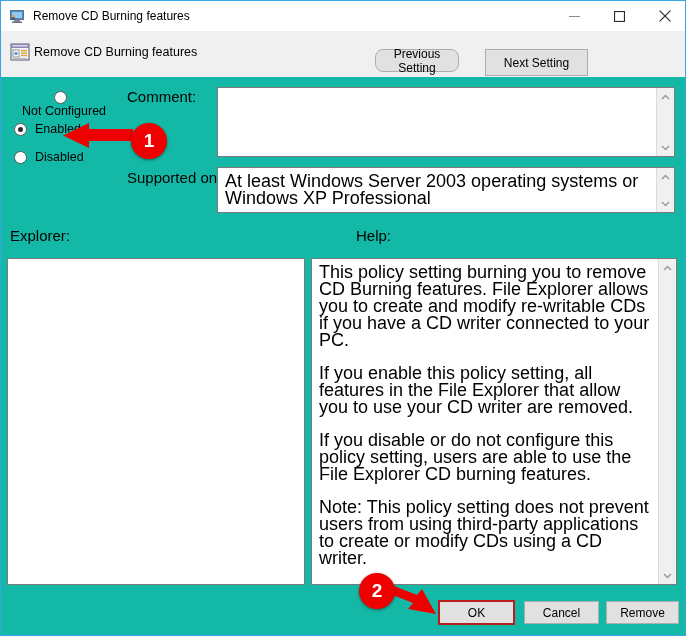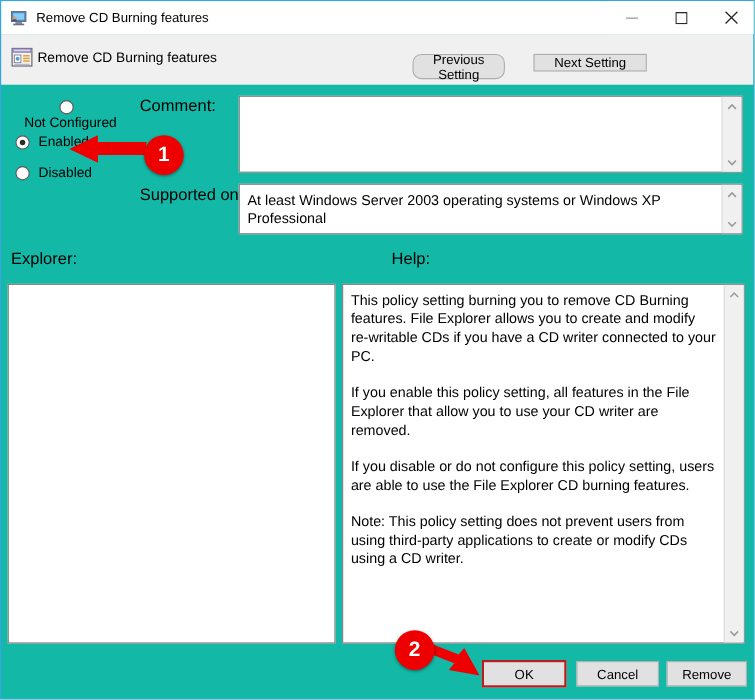--- a/index.html
+++ b/index.html
@@ -94,21 +94,21 @@
     padding: 0;
   }
   #prev-setting-button {
     position: absolute;
     left: 374px; top: 48px;
     width: 84px; height: 23px; border-radius: 8px;
   }
   #next-setting-button {
     position: absolute;
     left: 484px; top: 48px;
-    width: 103px; height: 16px;
+    width: 103px; height: 27px;
   }
 
   
   .radio-row {
     position: absolute;
     display: flex;
     align-items: center;
     height: 18px;
   }
   .radio-row .radio {
@@ -148,21 +148,21 @@
     position: absolute;
     box-sizing: border-box;
     background: #ffffff;
     border: 1px solid #7a7a7a;
     display: flex;
   }
   .textbox .tb-content {
     flex: 1 1 auto;
     overflow: hidden;
     padding: 5px 7px;
-    font-size: 13px;
+    font-size: 18px;
     color: #000000;
     line-height: 17px;
   }
   .scrollbar {
     width: 17px;
     flex: 0 0 auto;
     background: #f0f0f0;
     border-left: 1px solid #dcdcdc;
     display: flex;
     flex-direction: column;

